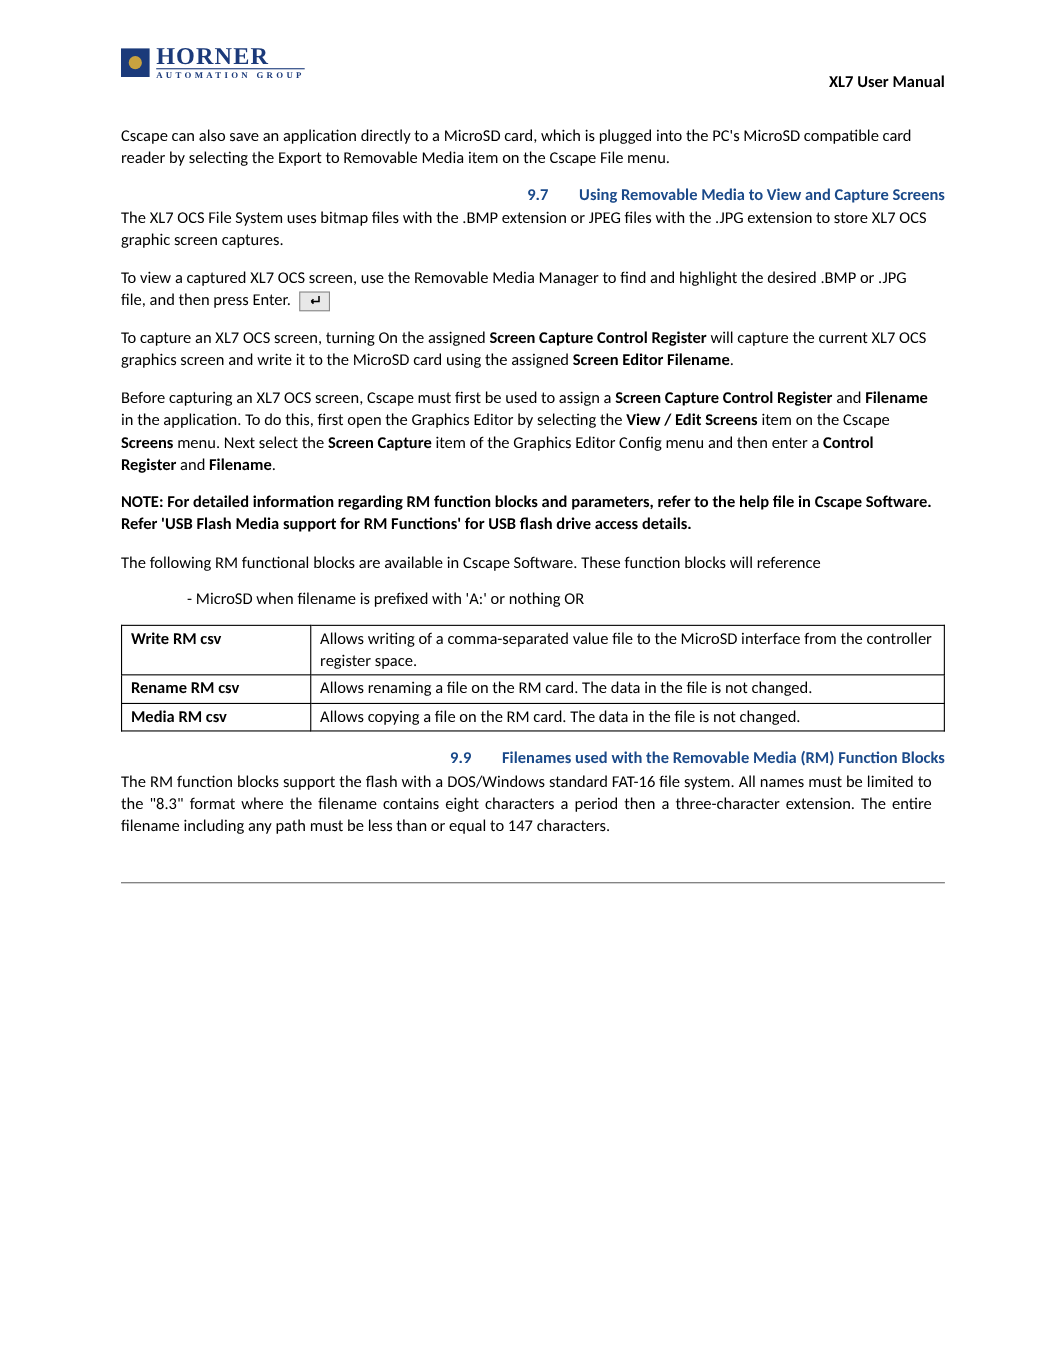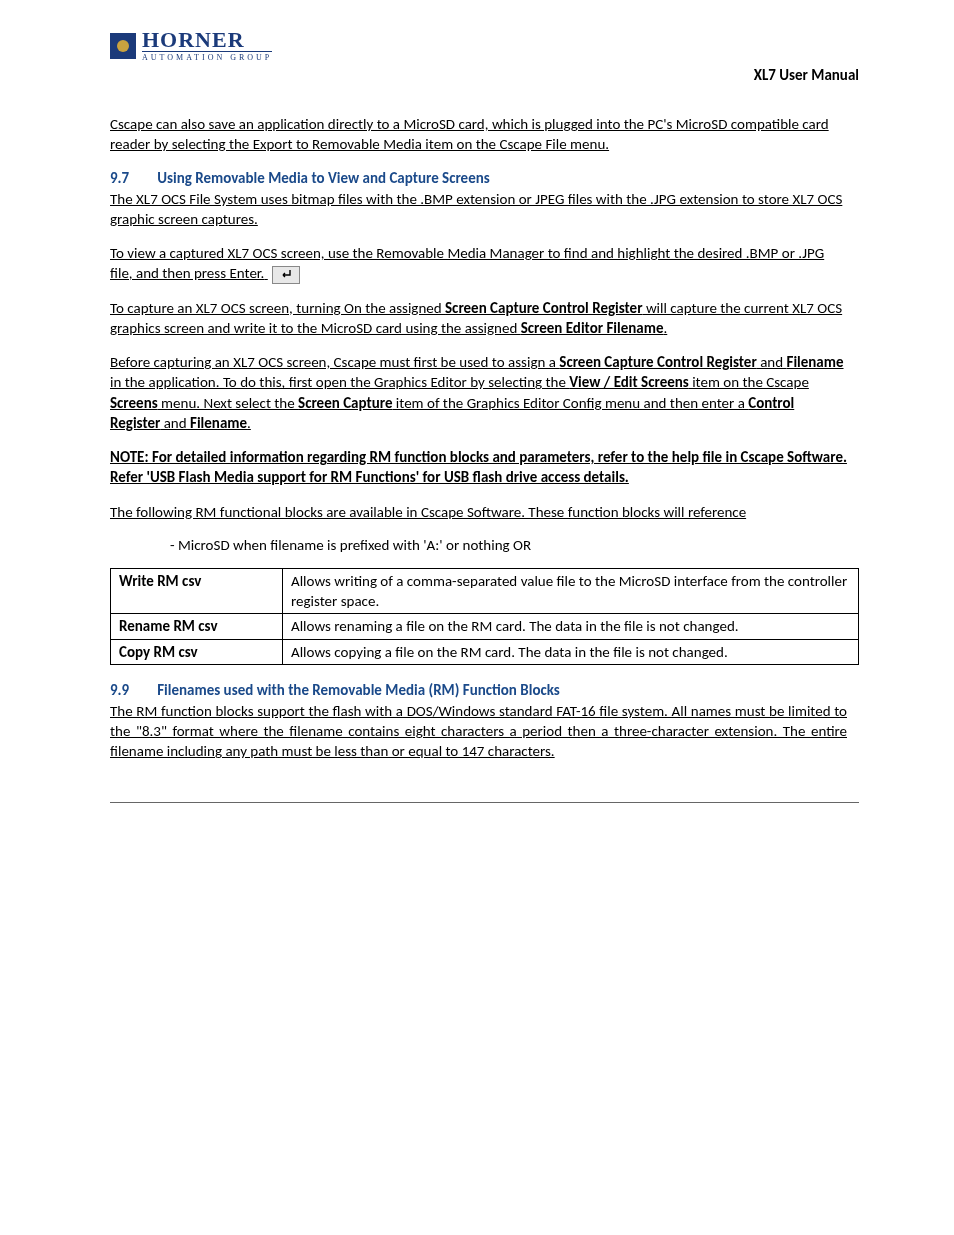--- a/index.html
+++ b/index.html
@@ -10,21 +10,21 @@
     background: #fff;
   }
   .page {
     width: 954px;
     padding: 30px 95px 40px 110px;
     box-sizing: border-box;
     position: relative;
   }
   .header {
     display: flex;
-    align-items: flex-start;
+    align-items: center;
     justify-content: space-between;
     margin-bottom: 30px;
   }
   .logo {
     display: flex;
     align-items: center;
     gap: 6px;
   }
   .logo-mark {
     width: 26px;
@@ -47,35 +47,36 @@
   }
   .logo-text .brand {
     font-size: 22px;
     letter-spacing: 1px;
     font-weight: 600;
     border-bottom: 1px solid #1b3a7a;
   }
   .logo-text .sub {
     font-size: 8px;
     letter-spacing: 3px;
-    font-weight: 400;
+    font-weight: 700;
     margin-top: 2px;
   }
   .doc-title {
     font-weight: bold;
     font-size: 15px;
     margin-top: 36px;
   }
-  p { margin: 0 12px 14px 0; line-height: 1.35; text-decoration: underline; }
+  p { margin: 0 12px 14px 0; line-height: 1.35; }
   .sec-heading {
     color: #1b4a8a;
     font-weight: bold;
     font-size: 15px;
     margin-top: 14px;
     margin-bottom: 2px;
+    text-align: right;
   }
   .sec-heading .num { margin-right: 28px; }
   .enter-icon {
     display: inline-block;
     border: 1px solid #888;
     background: #e8e8e8;
     padding: 2px 6px;
     vertical-align: middle;
     margin-left: 4px;
   }
@@ -165,21 +166,21 @@
     <tbody>
     <tr>
       <td class="name">Write RM csv</td>
       <td>Allows writing of a comma-separated value file to the MicroSD interface from the controller register space.</td>
     </tr>
     <tr>
       <td class="name">Rename RM csv</td>
       <td>Allows renaming a file on the RM card. The data in the file is not changed.</td>
     </tr>
     <tr>
-      <td class="name">Copy RM csv</td>
+      <td class="name">Media RM csv</td>
       <td>Allows copying a file on the RM card. The data in the file is not changed.</td>
     </tr>
   </tbody>
     </table>
 
   <div class="sec-heading">
     <span class="num">9.9</span><span>Filenames used with the Removable Media (RM) Function Blocks</span>
   </div>
 
   <p class="justify">The RM function blocks support the flash with a DOS/Windows standard FAT-16 file system. All names must be limited to the "8.3" format where the filename contains eight characters a period then a three-character extension. The entire filename including any path must be less than or equal to 147 characters.</p>

